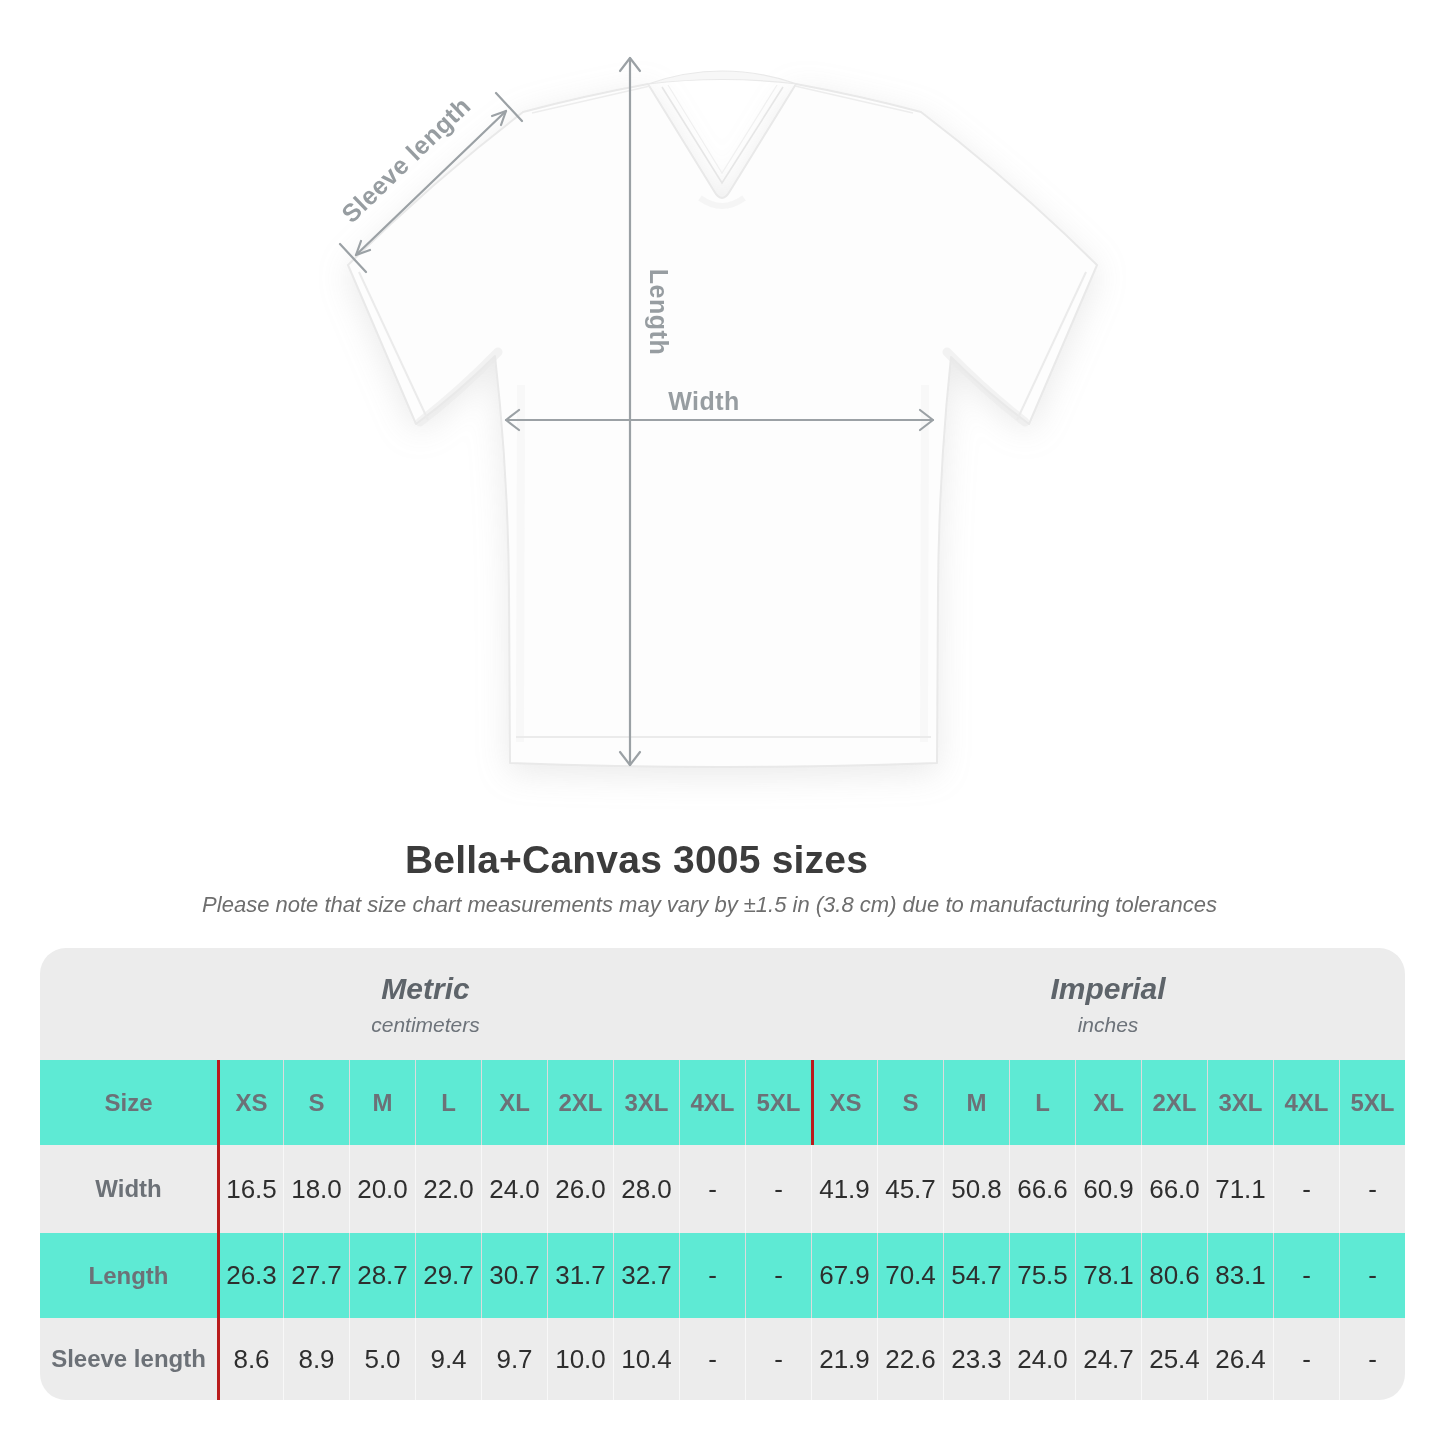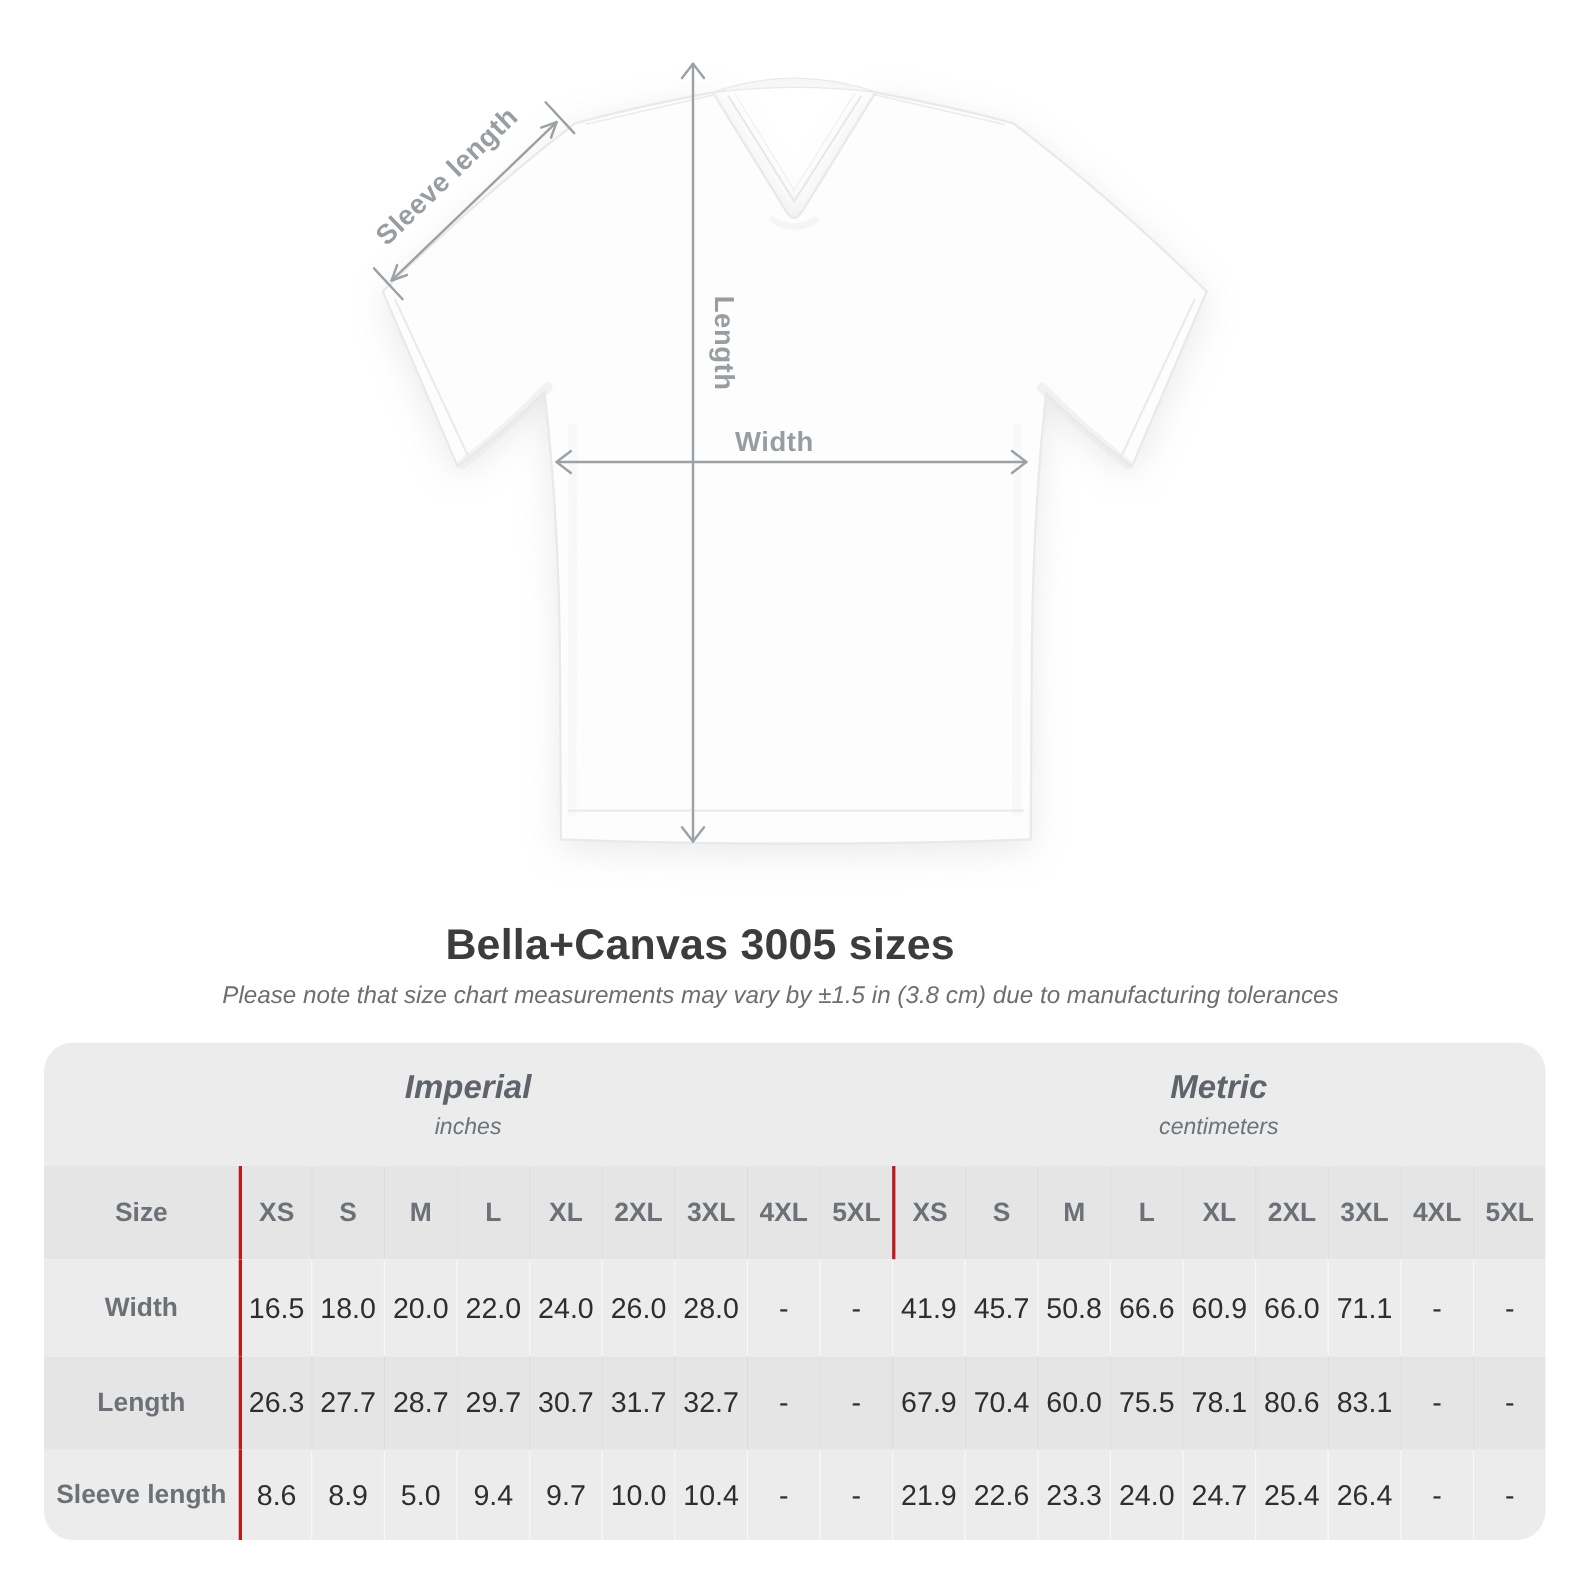--- a/index.html
+++ b/index.html
@@ -23,21 +23,21 @@
               background:#ececec;border-radius:26px 26px 0 0;}
   .unit-cell{display:flex;flex-direction:column;align-items:center;justify-content:center;gap:7px;}
   .unit-name{font-size:30px;font-weight:bold;font-style:italic;color:#5e646a;}
   .unit-sub{font-size:21px;font-style:italic;color:#6d737a;}
 
   #table-grid{display:grid;grid-template-columns:177px repeat(18,66px);
               grid-template-rows:85px 88px 85px 82px;}
   .cell{display:flex;align-items:center;justify-content:center;box-sizing:border-box;}
   .lbl{font-weight:bold;font-size:24px;color:#6c7177;}
   .val{font-size:26px;color:#2e2e2e;}
-  .row-white{background:#e5e5e5;}
+  .row-white{background:#5eead4;}
   .row-gray{background:#ececec;}
   .row-white.c-mid{border-left:1px solid #dcdcdc;}
   .row-gray.c-mid{border-left:1px solid #f8f8f8;}
   .c-strong{border-left:3px solid #b91c1c;}
   .last.c-first{border-bottom-left-radius:26px;}
   .last.c-last{border-bottom-right-radius:26px;}
 </style>
 </head>
 <body>
 
@@ -109,26 +109,26 @@
       <text class="dim-label" x="704" y="410" text-anchor="middle">Width</text>
     </svg>
   </div>
 
   <div id="title">Bella+Canvas 3005 sizes</div>
   <div id="subtitle">Please note that size chart measurements may vary by ±1.5 in (3.8 cm) due to manufacturing tolerances</div>
 
   <div id="size-table">
     <div id="units-band">
       <div class="unit-cell">
+        <div class="unit-name">Metric</div>
+        <div class="unit-sub">centimeters</div>
+      </div>
+      <div class="unit-cell">
         <div class="unit-name">Imperial</div>
         <div class="unit-sub">inches</div>
-      </div>
-      <div class="unit-cell">
-        <div class="unit-name">Metric</div>
-        <div class="unit-sub">centimeters</div>
       </div>
     </div>
     <div id="table-grid">
         <div class="cell lbl row-white c-first">Size</div>
         <div class="cell lbl row-white c-strong">XS</div>
         <div class="cell lbl row-white c-mid">S</div>
         <div class="cell lbl row-white c-mid">M</div>
         <div class="cell lbl row-white c-mid">L</div>
         <div class="cell lbl row-white c-mid">XL</div>
         <div class="cell lbl row-white c-mid">2XL</div>
@@ -168,21 +168,21 @@
         <div class="cell val row-white c-mid">27.7</div>
         <div class="cell val row-white c-mid">28.7</div>
         <div class="cell val row-white c-mid">29.7</div>
         <div class="cell val row-white c-mid">30.7</div>
         <div class="cell val row-white c-mid">31.7</div>
         <div class="cell val row-white c-mid">32.7</div>
         <div class="cell val row-white c-mid">-</div>
         <div class="cell val row-white c-mid">-</div>
         <div class="cell val row-white c-mid">67.9</div>
         <div class="cell val row-white c-mid">70.4</div>
-        <div class="cell val row-white c-mid">60.0</div>
+        <div class="cell val row-white c-mid">54.7</div>
         <div class="cell val row-white c-mid">75.5</div>
         <div class="cell val row-white c-mid">78.1</div>
         <div class="cell val row-white c-mid">80.6</div>
         <div class="cell val row-white c-mid">83.1</div>
         <div class="cell val row-white c-mid">-</div>
         <div class="cell val row-white c-mid c-last">-</div>
         <div class="cell lbl row-gray c-first last">Sleeve length</div>
         <div class="cell val row-gray c-strong last">8.6</div>
         <div class="cell val row-gray c-mid last">8.9</div>
         <div class="cell val row-gray c-mid last">5.0</div>

